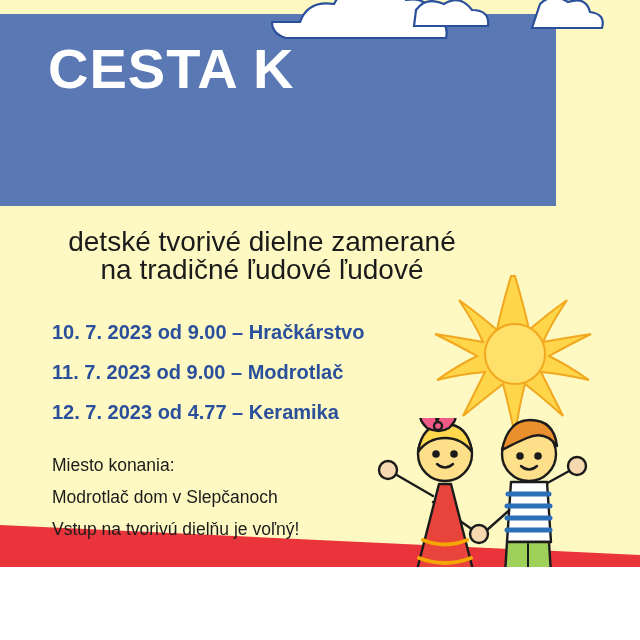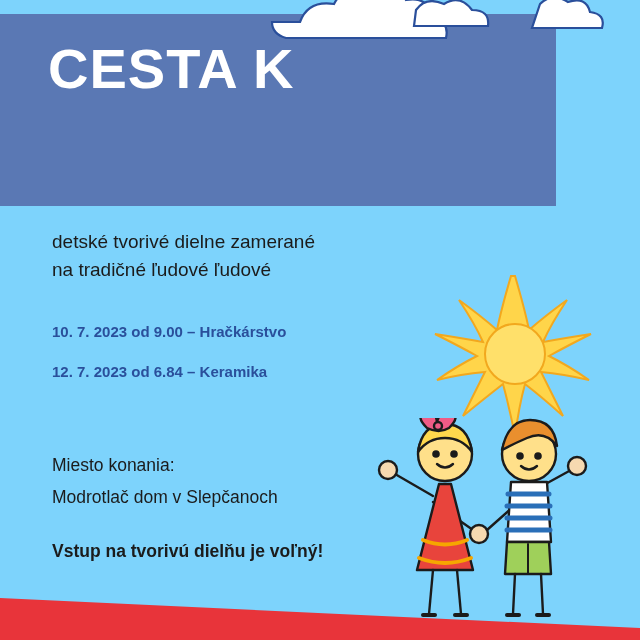--- a/index.html
+++ b/index.html
@@ -9,22 +9,22 @@
   body {
     width: 640px;
     height: 640px;
     background: #ffffff;
     font-family: "Liberation Sans", sans-serif;
     overflow: hidden;
   }
   .poster {
     position: relative;
     width: 640px;
-    height: 640px;
-    background: #7dd3fc;
+    height: 567px;
+    background: #fef9c3;
     overflow: hidden;
   }
 
   
   .cloud-layer {
     position: absolute;
     top: 0;
     left: 0;
     width: 640px;
     height: 60px;
@@ -54,36 +54,37 @@
   .title-line-2 {
     padding-left: 48px;
   }
 
   
   .subtitle {
     position: absolute;
     top: 228px;
     left: 52px;
     width: 420px;
-    font-size: 19px;
+    font-size: 28px;
     line-height: 28px;
     color: #1b1b1b;
     z-index: 4;
+    text-align: center;
   }
 
   
   .dates {
     position: absolute;
     top: 312px;
     left: 52px;
     width: 420px;
     z-index: 4;
   }
   .date-row {
-    font-size: 15px;
+    font-size: 20px;
     font-weight: bold;
     color: #2a4f9b;
     line-height: 40px;
     white-space: nowrap;
   }
 
   
   .venue {
     position: absolute;
     top: 449px;
@@ -91,23 +92,23 @@
     width: 330px;
     z-index: 4;
     color: #1b1b1b;
   }
   .venue-line {
     font-size: 17.5px;
     line-height: 32px;
   }
   .venue-free {
     font-size: 17.5px;
-    font-weight: bold;
+    font-weight: normal;
     line-height: 32px;
-    margin-top: 22px;
+    margin-top: 0;
   }
 
   
   .sun {
     position: absolute;
     top: 258px;
     left: 420px;
     width: 190px;
     height: 190px;
     z-index: 1;
@@ -159,21 +160,22 @@
     </svg>
   </div>
 
   <div class="subtitle">
     <div>detské tvorivé dielne zamerané</div>
     <div>na tradičné ľudové ľudové</div>
   </div>
 
   <div class="dates">
     <div class="date-row">10. 7. 2023 od 9.00 – Hračkárstvo</div>
-    <div class="date-row">12. 7. 2023 od 6.84 – Keramika</div>
+    <div class="date-row">11. 7. 2023 od 9.00 – Modrotlač</div>
+    <div class="date-row">12. 7. 2023 od 4.77 – Keramika</div>
   </div>
 
   <div class="venue">
     <div class="venue-line">Miesto konania:</div>
     <div class="venue-line">Modrotlač dom v Slepčanoch</div>
     <div class="venue-free">Vstup na tvorivú dielňu je voľný!</div>
   </div>
 
   <div class="kids">
     <svg width="270" height="210" viewBox="0 0 270 210">

